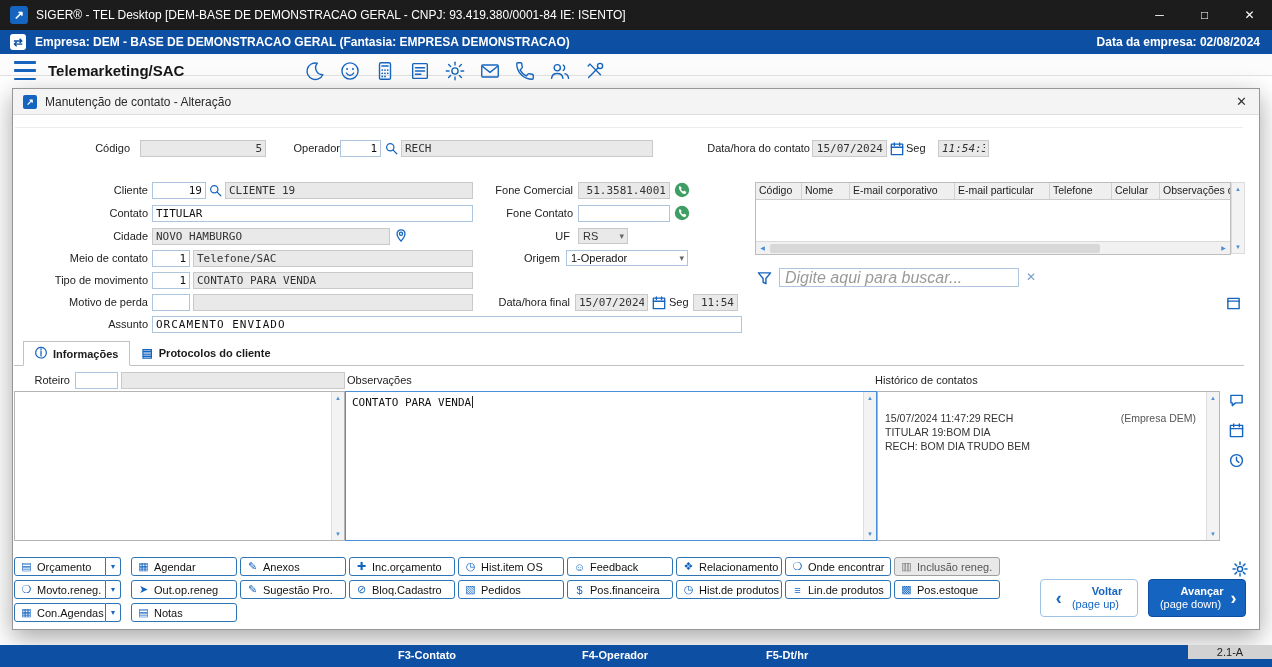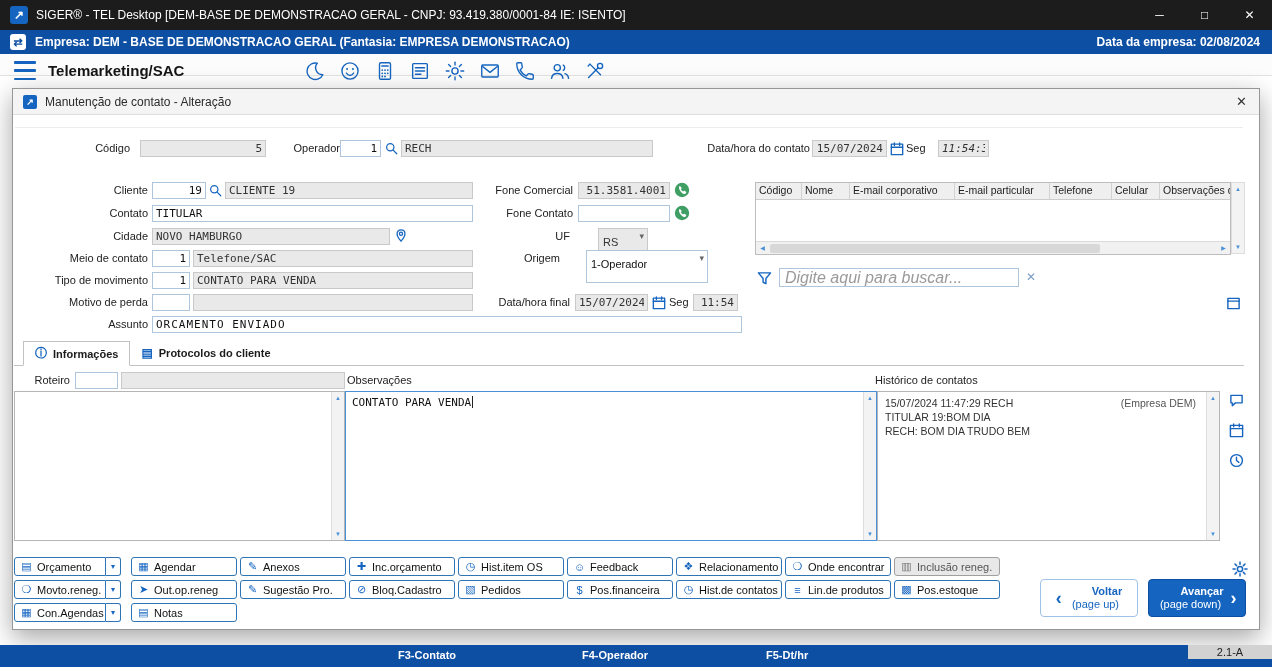--- a/index.html
+++ b/index.html
@@ -32,21 +32,21 @@
   .dlg-title { height:26px; background:#f4f4f4; border-bottom:1px solid #dedede; display:flex; align-items:center; font-size:12px; color:#2b2b2b; }
   .dlg-logo { width:14px; height:14px; background:#1565c0; border-radius:2px; color:#fff; display:flex; align-items:center; justify-content:center; font-size:9px; font-weight:bold; margin:0 8px 0 10px; }
   .dlg-close { margin-left:auto; margin-right:12px; font-size:13px; color:#333; cursor:pointer; }
   .dlg-body { position:relative; height:514px; font-size:11px; }
   .frame-line { position:absolute; left:2px; right:16px; top:12px; border-top:1px solid #ececec; }
 
   .lbl { position:absolute; height:17px; line-height:17px; text-align:right; color:#222; font-size:11px; white-space:nowrap; }
   .inp { position:absolute; height:17px; border:1px solid #adc6dd; background:#fff; font-family:"DejaVu Sans Mono", monospace; font-size:11px; padding:0 3px; color:#111; outline:none; }
   .dis { background:#e9e9e9 !important; border-color:#c9c9c9 !important; color:#333 !important; }
   .ra { text-align:right; }
-  .sel { position:absolute; height:33px; border:1px solid #adc6dd; background:#fff; font-size:11px; padding:7px 14px 0 4px; color:#111; cursor:pointer;margin-left:20px; }
+  .sel { position:absolute; height:16px; border:1px solid #adc6dd; background:#fff; font-size:11px; padding:1px 14px 0 4px; color:#111; cursor:pointer; }
   .sel .arr { position:absolute; right:3px; top:2px; color:#666; font-size:9px; }
   .icon-abs { position:absolute; cursor:pointer; line-height:0; }
 
   
   .grid { position:absolute; left:742px; top:67px; width:476px; border:1px solid #bdbdbd; background:#fff; }
   .grid-head { display:flex; height:17px; background:#efefef; border-bottom:1px solid #cccccc; }
   .gh { font-size:10.5px; line-height:15px; padding:0 3px; border-right:1px solid #d2d2d2; white-space:nowrap; overflow:hidden; color:#222; flex:none; }
   .grid-body { height:41px; background:#fff; }
   .hscroll { display:flex; height:13px; background:#f1f1f1; border-top:1px solid #dadada; align-items:center; }
   .hs-btn { width:13px; text-align:center; font-size:6px; color:#4a90d9; line-height:13px; cursor:pointer; }
@@ -64,21 +64,21 @@
   .tab .ticon { color:#1565c0; font-weight:bold; font-size:12px; }
   .tab.active { background:#fff; border:1px solid #c2c2c2; border-bottom:1px solid #fff; margin-bottom:-1px; }
 
   
   .panel { position:absolute; top:276px; height:150px; background:#fff; border:1px solid #b5b5b5; }
   .panel.obs { border-color:#4a90d9; }
   .pvscroll { position:absolute; right:0; top:0; bottom:0; width:13px; background:#f3f3f3; border-left:1px solid #ddd; display:flex; flex-direction:column; justify-content:space-between; }
   .obs-text { font-family:"DejaVu Sans Mono", monospace; font-size:11px; color:#111; padding:4px 6px; }
   .caret { display:inline-block; width:1px; height:12px; background:#222; margin-left:1px; vertical-align:-2px; }
   .hist { font-size:10.5px; color:#333; padding:4px 7px; line-height:14px; }
-  .hist-head { display:flex; justify-content:space-between; padding-right:16px; }
+  .hist-head { display:flex; justify-content:space-between; padding-right:16px;margin-top:15px; }
   .hist-right { color:#555; }
 
   
   .abtn-row { position:absolute; left:1px; display:flex; align-items:center; }
   .btn-group { display:flex; margin-right:10px; }
   .abtn { height:19px; background:#fff; border:1px solid #2e75b6; border-radius:3px; display:flex; align-items:center; gap:4px; padding:0 5px; font-size:11px; color:#111; font-family:"Liberation Sans", sans-serif; cursor:pointer; white-space:nowrap; }
   .abtn .bicon { color:#1565c0; font-size:11px; width:13px; text-align:center; flex:none; }
   .abtn.main { width:92px; border-radius:3px 0 0 3px; }
   .abtn.split { width:15px; border-left:none; border-radius:0 3px 3px 0; justify-content:center; padding:0; font-size:8px; color:#1565c0; }
   .abtn.w { width:106px; margin-right:3px; }
@@ -454,21 +454,21 @@
         <button class="abtn w">
             <span class="bicon">▧</span>
             <span>Pedidos</span>
           </button>
         <button class="abtn w">
             <span class="bicon">$</span>
             <span>Pos.financeira</span>
           </button>
         <button class="abtn w">
             <span class="bicon">◷</span>
-            <span>Hist.de contatos</span>
+            <span>Hist.de produtos</span>
           </button>
         <button class="abtn w">
             <span class="bicon">≡</span>
             <span>Lin.de produtos</span>
           </button>
         <button class="abtn w">
             <span class="bicon">▩</span>
             <span>Pos.estoque</span>
           </button>
       </div>

